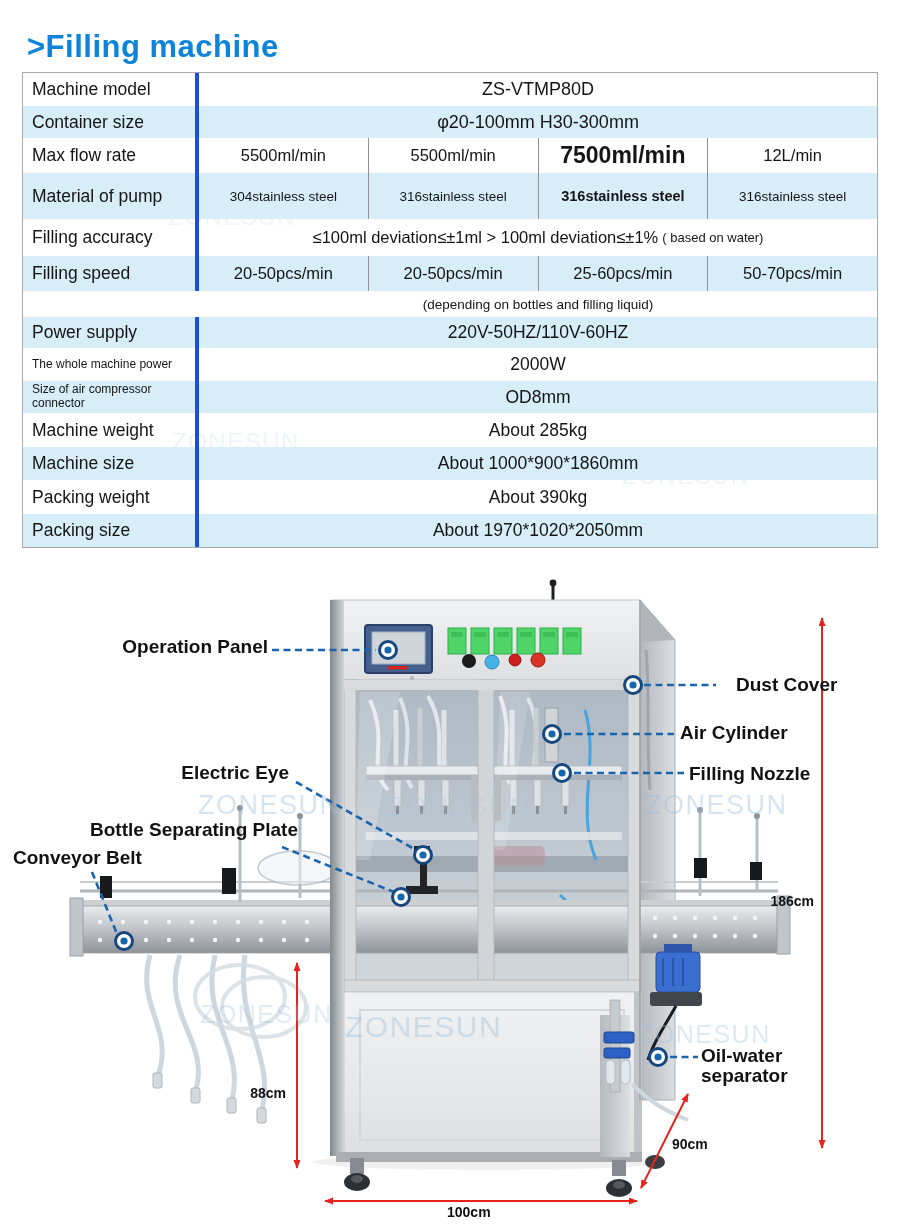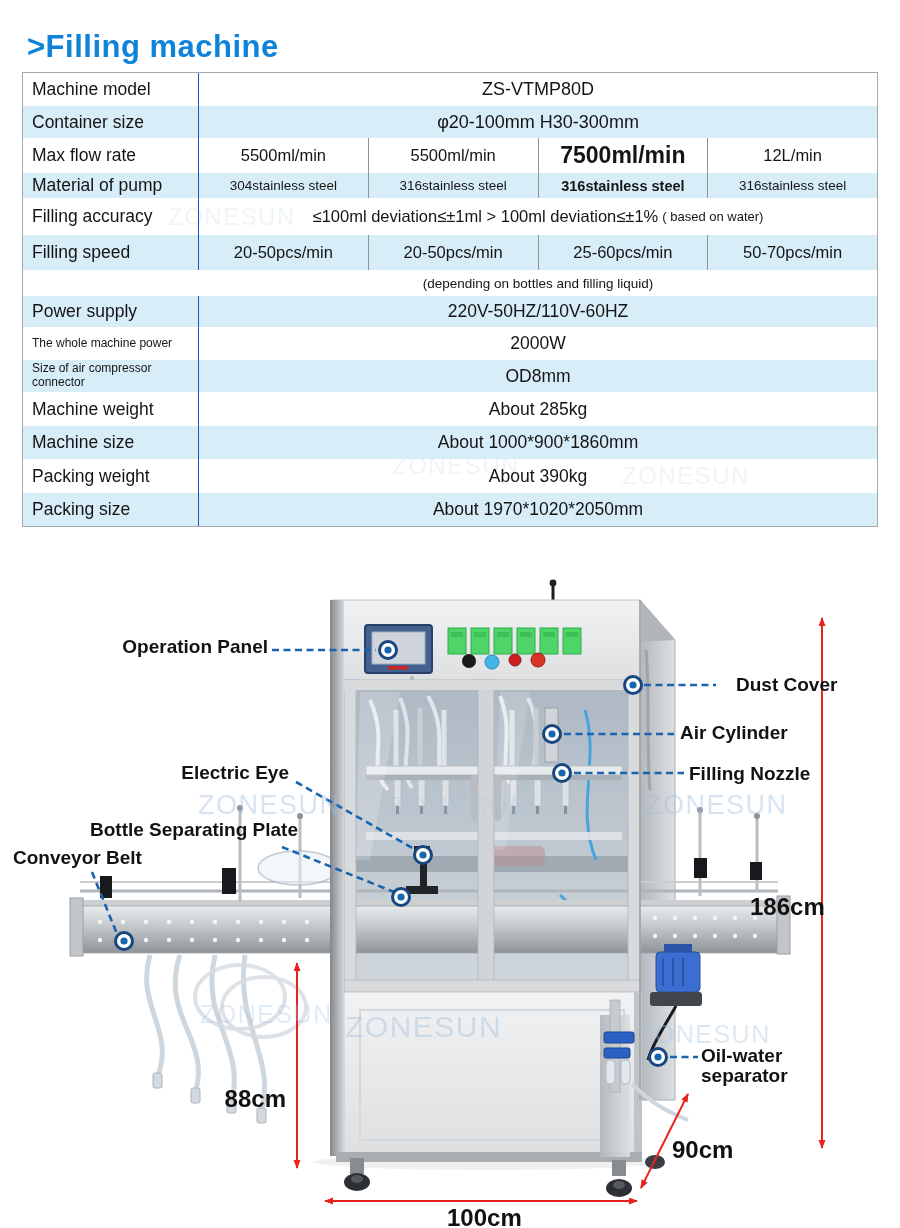--- a/index.html
+++ b/index.html
@@ -4,42 +4,42 @@
 <style>
   html,body{margin:0;padding:0;background:#ffffff;}
   #page{position:relative;width:900px;height:1228px;background:#fff;overflow:hidden;
         font-family:"Liberation Sans",sans-serif;color:#151515;}
   
   .title{position:absolute;left:27px;top:5px;font-size:31px;font-weight:700;color:#0d84d9;letter-spacing:.5px;margin-top:24px;}
   
   .spec-table{position:absolute;left:22px;top:72px;width:856px;border:1px solid #a6aaaf;box-sizing:border-box;}
   .trow{display:flex;align-items:stretch;}
   .trow.alt{background:#d7edf8;}
-  .tlabel{width:176px;box-sizing:border-box;padding-left:9px;border-right:1px solid #1d4ed8;
+  .tlabel{width:176px;box-sizing:border-box;padding-left:9px;border-right:4px solid #1d4ed8;
           display:flex;align-items:center;font-size:17.5px;}
   .tlabel.nb{border-right:none;}
   .tlabel.sm{font-size:12px;line-height:1.15;padding-right:4px;}
   .tspan{flex:1;display:flex;align-items:center;justify-content:center;text-align:center;font-size:17.5px;}
   .tcell{flex:1;display:flex;align-items:center;justify-content:center;text-align:left;font-size:16.5px;}
   .tcell ~ .tcell{border-left:1px solid #8f9398;}
   .tcell.sm{font-size:13.5px;}
   .tcell.b{font-weight:700;}
   .tcell.sm.b{font-size:14.5px;}
   .fs14{font-size:13.5px;}
   .note{font-size:13px;margin-left:4px;}
   
   .wm{position:absolute;font-weight:400;color:#9fc0de;white-space:nowrap;letter-spacing:1.5px;pointer-events:none;}
   .wm-t{font-size:24px;opacity:.16;}
   .wm-d{font-size:30px;opacity:.42;}
   
   .diagram{position:absolute;left:0;top:560px;width:900px;height:668px;}
   .diagram svg{position:absolute;left:0;top:0;}
   .dlabel{position:absolute;font-size:19px;font-weight:700;color:#121212;white-space:nowrap;line-height:20px;}
   .r{text-align:right;}
-  .dim{position:absolute;font-size:24px;font-weight:700;color:#111;white-space:nowrap;}
+  .dim{position:absolute;font-size:14px;font-weight:700;color:#111;white-space:nowrap;}
 </style>
 </head>
 <body>
 
 <div id="page">
 
   <div class="title">&gt;Filling machine</div>
 
   <div class="wm wm-t" style="left:168px;top:203px;">ZONESUN</div>
   <div class="wm wm-t" style="left:172px;top:428px;">ZONESUN</div>
@@ -55,21 +55,21 @@
       <div class="tlabel">Container size</div>
       <div class="tspan" style="font-size:18px">φ20-100mm H30-300mm</div>
     </div>
     <div class="trow" style="height:35px">
       <div class="tlabel">Max flow rate</div>
       <div class="tcell">5500ml/min</div>
       <div class="tcell">5500ml/min</div>
       <div class="tcell b" style="font-size:23px">7500ml/min</div>
       <div class="tcell">12L/min</div>
     </div>
-    <div class="trow alt" style="height:25px">
+    <div class="trow alt" style="height:46px">
       <div class="tlabel">Material of pump</div>
       <div class="tcell sm">304stainless steel</div>
       <div class="tcell sm">316stainless steel</div>
       <div class="tcell sm b">316stainless steel</div>
       <div class="tcell sm">316stainless steel</div>
     </div>
     <div class="trow" style="height:37px">
       <div class="tlabel">Filling accuracy</div>
       <div class="tspan" style="font-size:16.5px">
         <span>≤100ml deviation≤±1ml  &gt; 100ml deviation≤±1%</span>

